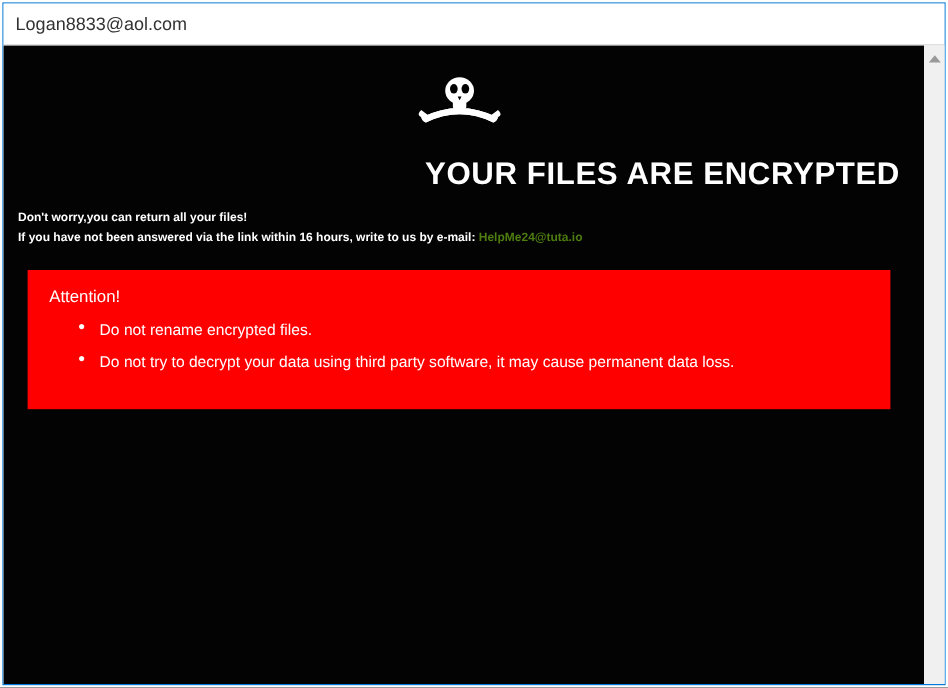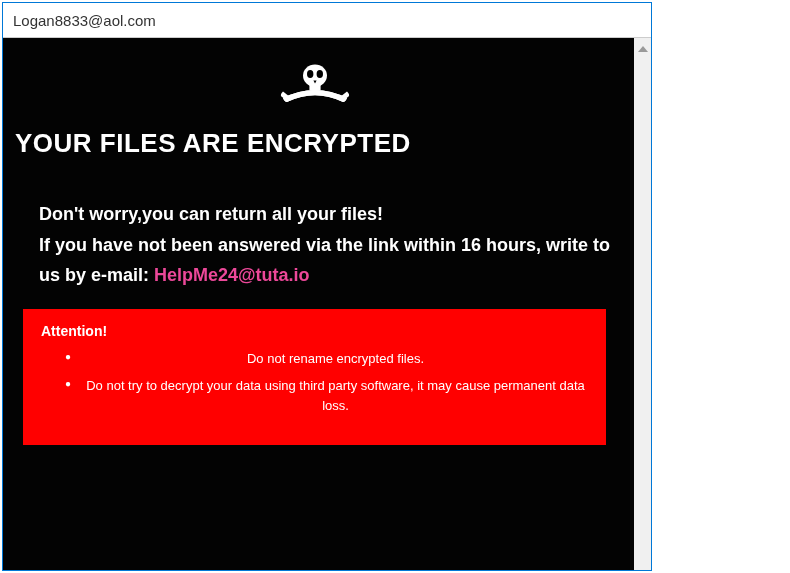--- a/index.html
+++ b/index.html
@@ -4,21 +4,21 @@
   <style>
     * { margin: 0; padding: 0; box-sizing: border-box; }
     body {
       width: 790px;
       height: 573px;
       background: #fff;
       font-family: Arial, sans-serif;
       overflow: hidden;
     }
     .window {
-      width: 650px;
+      width: 786px;
       height: 569px;
       margin: 2px;
       border: 1px solid #0078d7;
       display: flex;
       flex-direction: column;
     }
     .titlebar {
       height: 35px;
       background: #fff;
       display: flex;
@@ -58,57 +58,55 @@
       border-right: 5px solid transparent;
       border-bottom: 6px solid #999;
       margin-top: 4px;
     }
     .pirate {
       text-align: center;
       margin-bottom: 8px;
     }
     .pirate svg { width: 80px; height: 60px; }
     h1.main-title {
-      text-align: left;
+      text-align: right;
       font-size: 26px;
       font-weight: bold;
       letter-spacing: 0.5px;
-      margin-bottom: 40px;
+      margin-bottom: 13px;
     }
     .body-text {
-      font-size: 18px;
+      font-size: 10px;
       line-height: 1.7;
       font-weight: bold;
       margin-bottom: 18px;
-      margin-left: 24px;
     }
     .red-link { color: #ff0000; }
-    .yellow { color: #ec4899; }
+    .yellow { color: #4d7c0f; }
     .attention-box {
       background: #ff0000;
       margin: 0 8px;
       padding: 14px 18px 22px 18px;
       color: #fff;
     }
     .attention-title {
-      font-weight: bold;
+      font-weight: normal;
       font-size: 14px;
       margin-bottom: 10px;
     }
     .attention-box ul {
       list-style: none;
       padding-left: 24px;
     }
     .attention-box li {
       position: relative;
       font-size: 13px;
       line-height: 1.6;
       margin-bottom: 6px;
       padding-left: 18px;
-      text-align: center;
     }
     .attention-box li::before {
       content: "●";
       position: absolute;
       left: 0;
       top: 0;
       font-size: 10px;
       color: #fff;
     }
     .content > * { position: relative; z-index: 1; }

